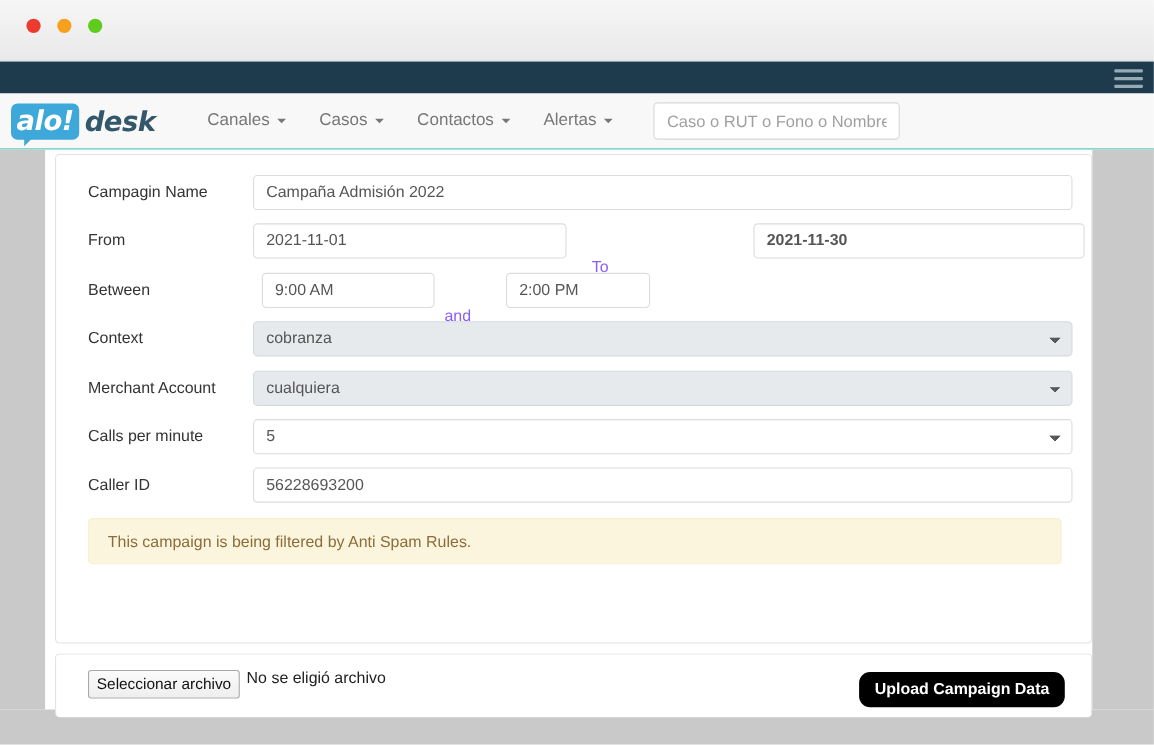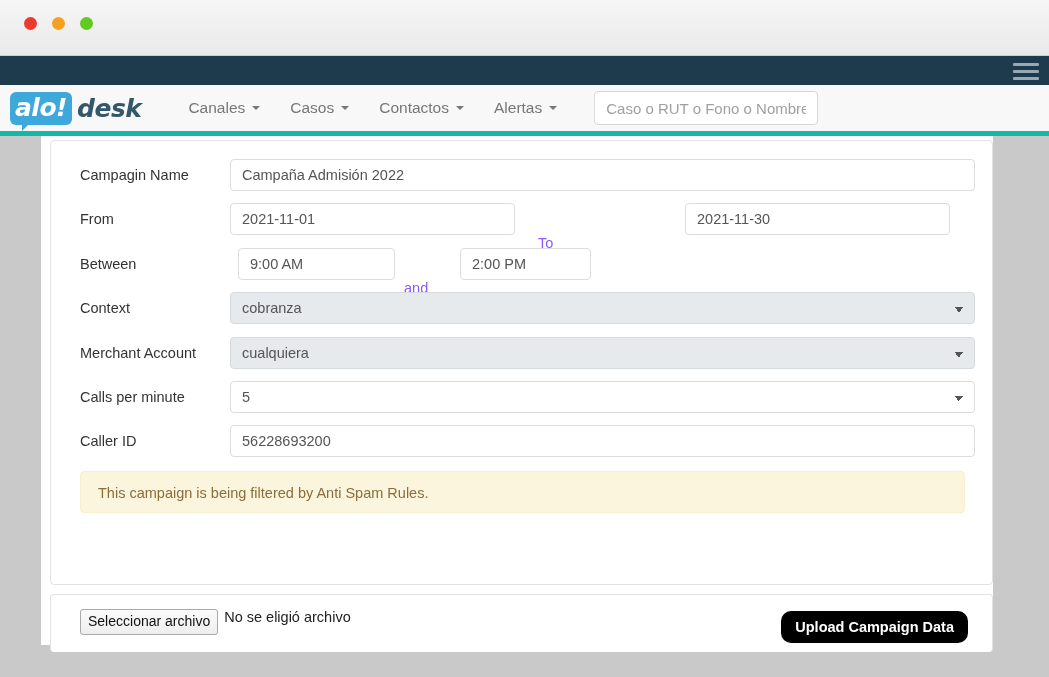--- a/index.html
+++ b/index.html
@@ -67,21 +67,21 @@
     border-radius: 1px;
   }
 
   
   .navbar {
     position: absolute;
     left: 0; top: 85px;
     width: 1049px;
     height: 51px;
     background: #f8f8f8;
-    border-bottom: 5px solid #14b8a6;
+    border-bottom: 1px solid #14b8a6;
     box-sizing: border-box;
     display: flex;
     align-items: center;
   }
   .brand {
     margin-left: 10px;
     display: flex;
     align-items: center;
     height: 34px;
     cursor: pointer;
@@ -384,21 +384,21 @@
 
     <div class="form-row" style="top:18px;">
       <span class="form-label">Campagin Name</span>
       <input class="ctl" style="left: 179px; width: 745px;" type="text" value="Campaña Admisión 2022">
     </div>
 
     <div class="form-row" style="top:62px;">
       <span class="form-label">From</span>
       <input class="ctl" style="left: 179px; width: 285px;" type="text" value="2021-11-01">
       <span class="mid-label" style="left:487px;">To</span>
-      <input class="ctl" style="left: 634px; width: 265px;" type="text" value="2021-11-30">
+      <input class="ctl" style="left: 634px; width: 301px; font-weight: bold;" type="text" value="2021-11-30">
     </div>
 
     <div class="form-row" style="top:107px;">
       <span class="form-label">Between</span>
       <input class="ctl" style="left: 187px; width: 157px;" type="text" value="9:00 AM">
       <span class="mid-label" style="left:353px;">and</span>
       <input class="ctl" style="left: 409px; width: 131px;" type="text" value="2:00 PM">
     </div>
 
     <div class="form-row" style="top:151px;">

